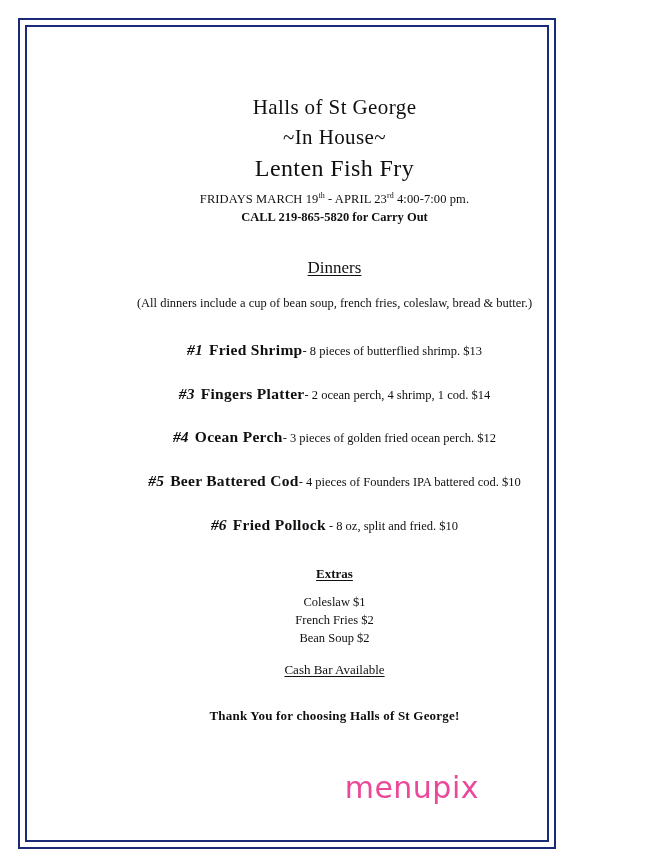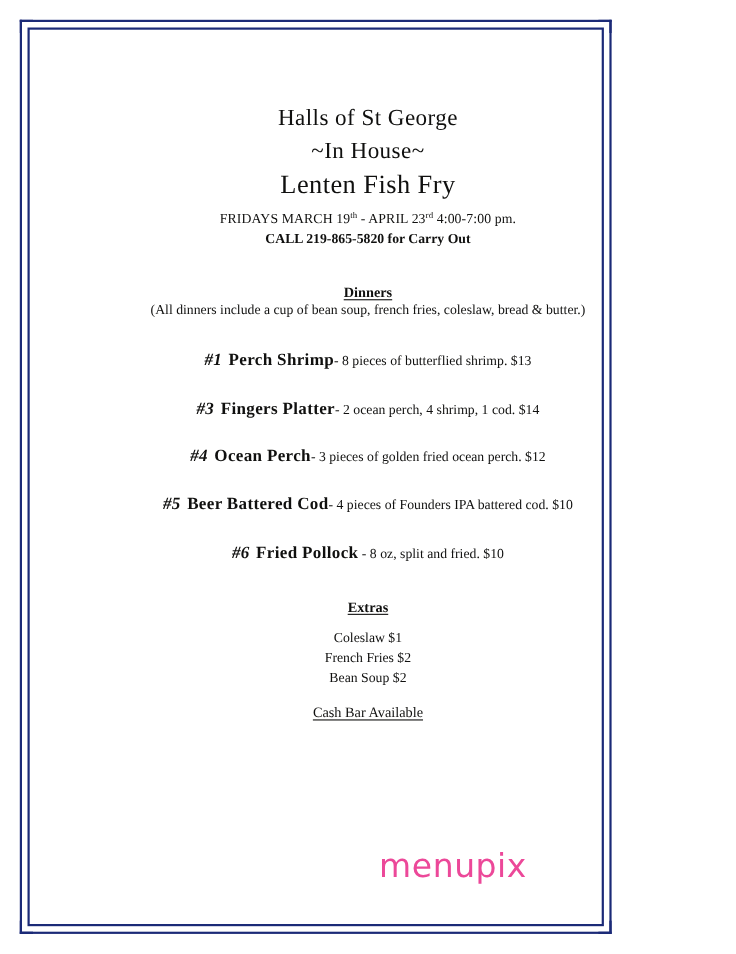--- a/index.html
+++ b/index.html
@@ -80,27 +80,28 @@
   }
   .dates sup { font-size: 8px; }
   .callout {
     margin-top: 3px;
     font-size: 12.5px;
     font-weight: bold;
   }
 
   .section-heading {
     margin-top: 33px;
-    font-size: 13px;
-    font-weight: bold;
+    font-size: 17px;
+    font-weight: normal;
     text-decoration: underline;
     text-underline-offset: 2px;
   }
 
   .includes {
+    margin-top: 18px;
     font-size: 12.5px;
   }
 
   .items {
     margin-top: 30px;
   }
   .item {
     font-size: 13px;
     line-height: 1.2;
     margin-bottom: 25px;
@@ -185,21 +186,21 @@
 
     <div class="callout">CALL 219-865-5820 for Carry Out</div>
 
     <div class="section-heading">Dinners</div>
 
     <div class="includes">(All dinners include a cup of bean soup, french fries, coleslaw, bread &amp; butter.)</div>
 
     <div class="items">
 
       <div class="item">
-        <span class="num">#1</span><span class="name">Perch Shrimp</span><span class="desc">- 8 pieces of butterflied shrimp.  $13</span>
+        <span class="num">#1</span><span class="name">Fried Shrimp</span><span class="desc">- 8 pieces of butterflied shrimp.  $13</span>
       </div>
 
       <div class="item">
         <span class="num">#3</span><span class="name">Fingers Platter</span><span class="desc">- 2 ocean perch, 4 shrimp, 1 cod.  $14</span>
       </div>
 
       <div class="item">
         <span class="num">#4</span><span class="name">Ocean Perch</span><span class="desc">- 3 pieces of golden fried ocean perch.  $12</span>
       </div>
 
@@ -217,18 +218,19 @@
     <div class="extras-heading">Extras</div>
 
     <div class="extras-list">
       <div>Coleslaw $1</div>
       <div>French Fries $2</div>
       <div>Bean Soup $2</div>
     </div>
 
     <div class="cash-bar">Cash Bar Available</div>
 
+    <div class="thanks">Thank You for choosing Halls of St George!</div>
 
   </div>
 
   <div class="watermark">menupix</div>
 
 </div>
 
 </body></html>

